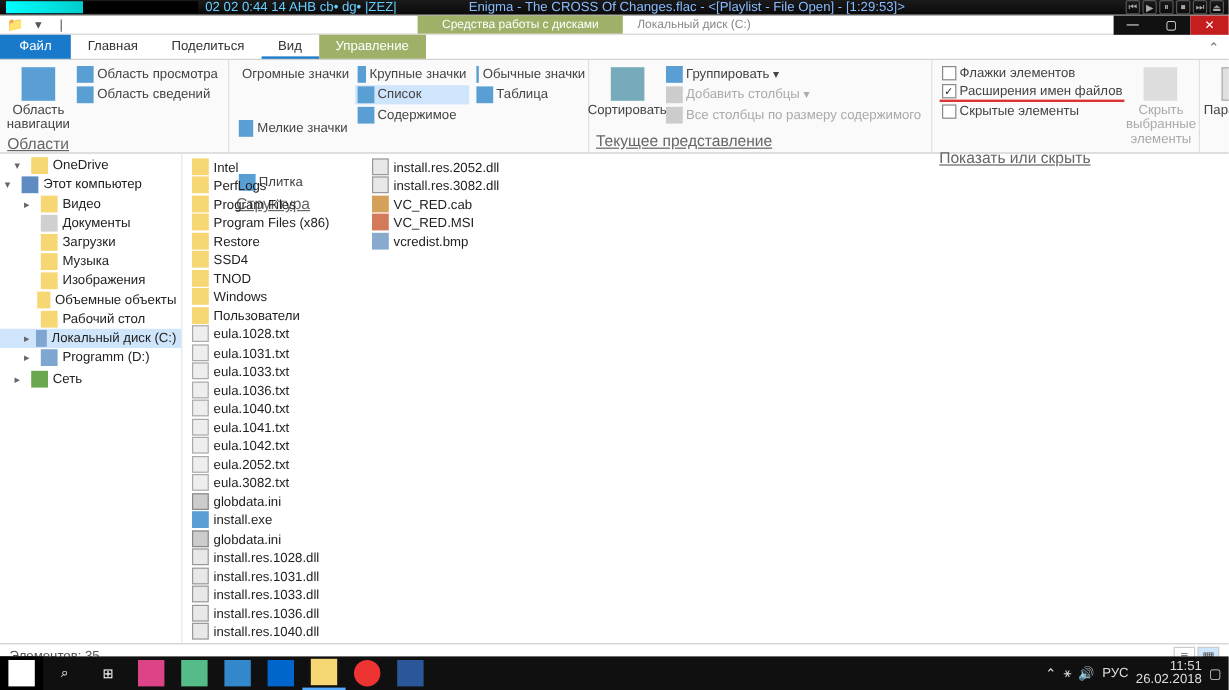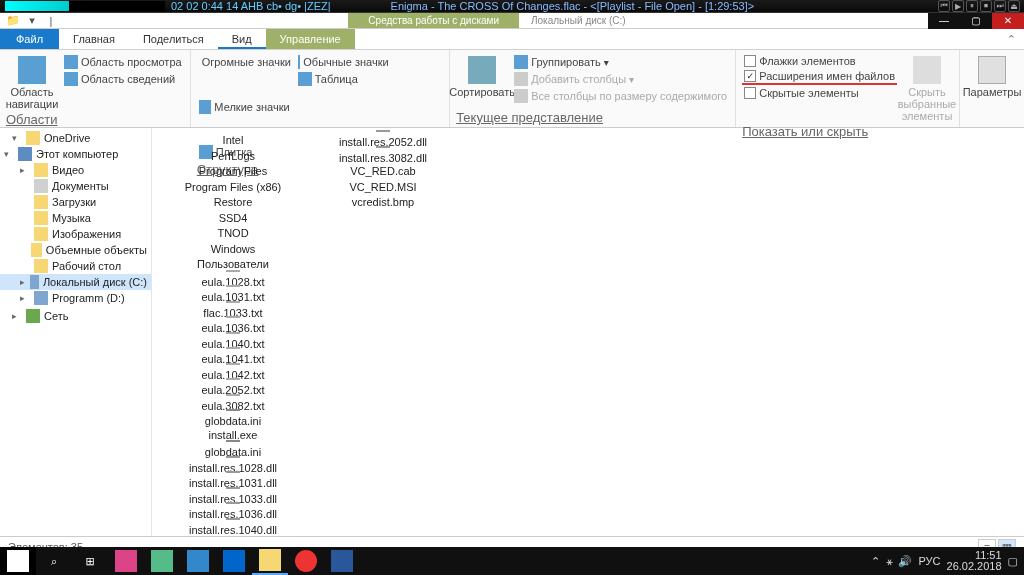--- a/index.html
+++ b/index.html
@@ -51,21 +51,21 @@
 .tree-item .chev { width: 10px; color: #666; font-size: 9px; }
 .tree-item .tico { width: 14px; height: 14px; }
 .tico.folder { background: #f7d774; }
 .tico.pc { background: #5e8bc1; }
 .tico.drive { background: #7fa6d0; }
 .tico.doc { background: #d0d0d0; }
 .tico.net { background: #6aa84f; }
 
 .filecols { flex: 1; display: flex; padding: 2px 0 0 6px; }
 .filecol { display: flex; flex-direction: column; width: 150px; }
-.file-item { display: flex; align-items: center; gap: 4px; padding: 0 2px; height: 15.5px; font-size: 11px; color: #222; flex-direction: column; }
+.file-item { display: flex; align-items: flex-end; gap: 4px; padding: 0 2px; height: 15.5px; font-size: 11px; color: #222; }
 .fico { width: 14px; height: 14px; }
 .fico.folder { background: #f7d774; }
 .fico.txt { background: #eee; border: 1px solid #aaa; }
 .fico.dll { background: #e8e8e8; border: 1px solid #999; }
 .fico.exe { background: #5a9fd4; }
 .fico.cab { background: #d4a05a; }
 .fico.msi { background: #d47a5a; }
 .fico.bmp { background: #8ac; }
 .fico.ini { background: #ccc; border: 1px solid #888; }
 
@@ -161,20 +161,34 @@
             <span>Мелкие значки</span>
           </div>
         <div class="smallrow">
             <span class="ico"></span>
             <span>Плитка</span>
           </div>
       </div>
       <div class="col" style="width:95px;">
         <div class="smallrow">
             <span class="ico"></span>
+            <span>Крупные значки</span>
+          </div>
+        <div class="smallrow sel">
+            <span class="ico"></span>
+            <span>Список</span>
+          </div>
+        <div class="smallrow">
+            <span class="ico"></span>
+            <span>Содержимое</span>
+          </div>
+      </div>
+      <div class="col" style="width:95px;">
+        <div class="smallrow">
+            <span class="ico"></span>
             <span>Обычные значки</span>
           </div>
         <div class="smallrow">
             <span class="ico"></span>
             <span>Таблица</span>
           </div>
       </div>
     </div>
     <div class="group-label">Структура</div>
   </div>
@@ -340,21 +354,21 @@
         <div class="file-item">
           <span class="fico txt"></span>
           <span>eula.1028.txt</span>
         </div>
         <div class="file-item">
           <span class="fico txt"></span>
           <span>eula.1031.txt</span>
         </div>
         <div class="file-item">
           <span class="fico txt"></span>
-          <span>flac.1033.txt</span>
+          <span>eula.1033.txt</span>
         </div>
         <div class="file-item">
           <span class="fico txt"></span>
           <span>eula.1036.txt</span>
         </div>
         <div class="file-item">
           <span class="fico txt"></span>
           <span>eula.1040.txt</span>
         </div>
         <div class="file-item">

